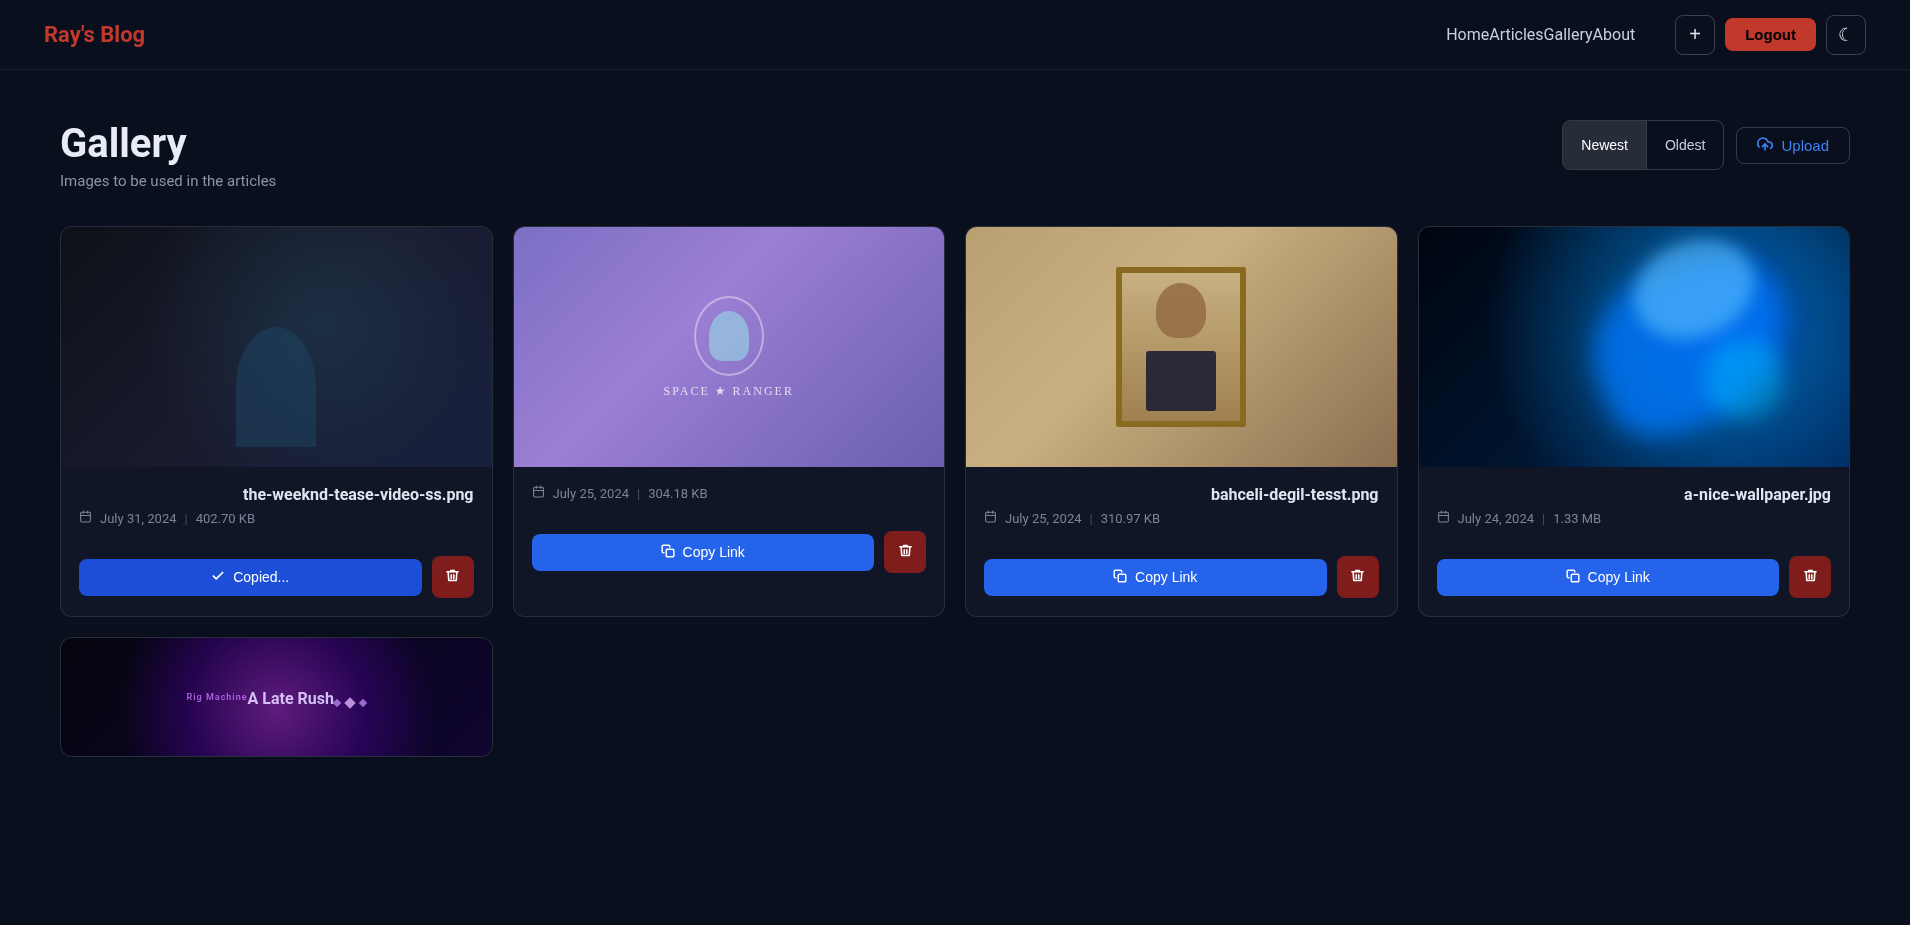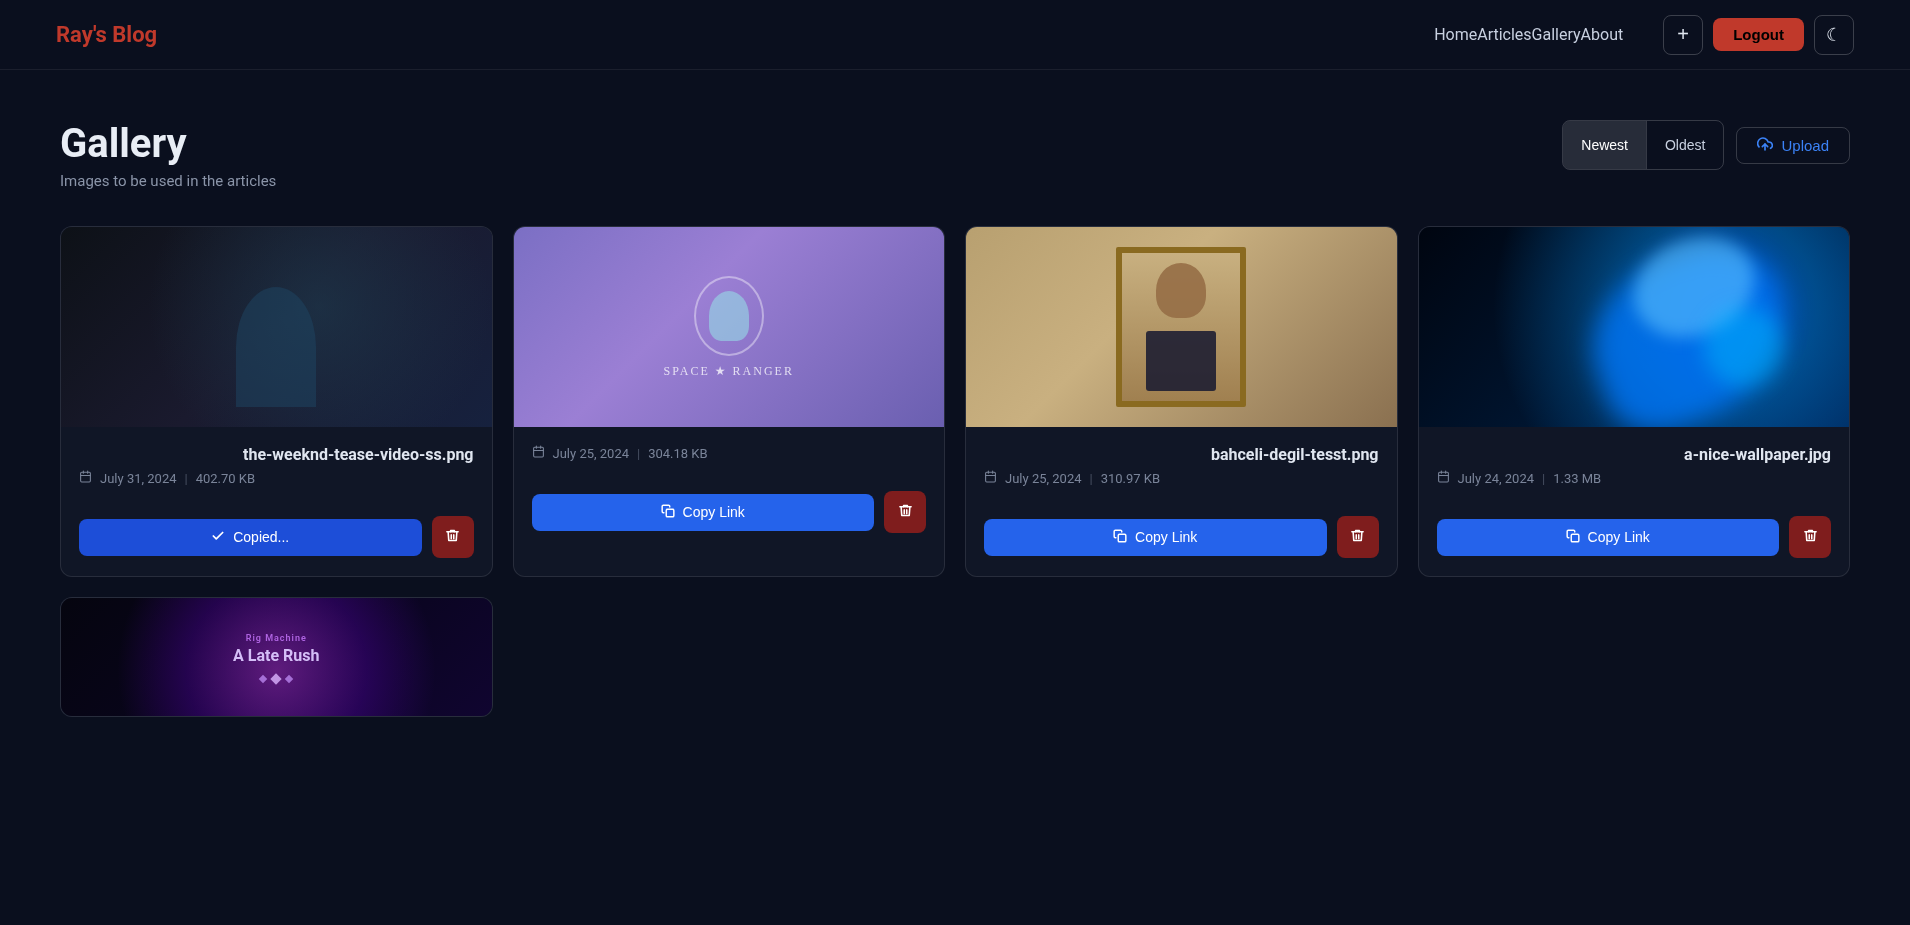--- a/index.html
+++ b/index.html
@@ -8,21 +8,21 @@
       color: #e0e6f0;
       font-family: -apple-system, BlinkMacSystemFont, 'Segoe UI', Roboto, sans-serif;
       min-height: 925px;
       overflow-x: hidden;
     }
 
     
     .navbar {
       display: flex;
       align-items: center;
-      padding: 0 56px;
+      padding: 0 44px;
       height: 70px;
       background-color: #0a0f1e;
       border-bottom: 1px solid rgba(255,255,255,0.07);
     }
     .navbar-brand {
       font-size: 22px;
       font-weight: 700;
       color: #e0e6f0;
       text-decoration: none;
       margin-right: auto;
@@ -150,21 +150,21 @@
 
     
     .gallery-card {
       background: #101626;
       border: 1px solid rgba(255,255,255,0.1);
       border-radius: 12px;
       overflow: hidden;
     }
     .card-image-wrapper {
       width: 100%;
-      height: 200px;
+      height: 240px;
       overflow: hidden;
       background: #1a2035;
     }
     .card-image-placeholder {
       width: 100%;
       height: 100%;
       display: flex;
       align-items: center;
       justify-content: center;
       font-size: 13px;
@@ -534,21 +534,21 @@
       </div>
     </div>
 
   </div>
 
   <div style="display:grid;grid-template-columns:repeat(4,1fr);gap:20px;margin-top:20px;">
 
     <div class="gallery-card" style="height:120px;overflow:hidden;">
       <div class="card-image-wrapper" style="height:120px;">
         <div class="card-image-placeholder img-laterush" style="position:relative;height:120px;">
-          <div style="position:absolute;inset:0;z-index:2;display:flex;flex-direction:column;align-items:center;justify-content:center;">
+          <div style="position:absolute;inset:0;z-index:2;display:flex;align-items:center;justify-content:center;">
             <div style="font-size:9px;color:rgba(200,120,255,0.8);font-weight:600;letter-spacing:1px;margin-bottom:3px;">Rig Machine</div>
             <div style="font-size:16px;color:rgba(220,200,255,0.95);font-weight:bold;white-space:nowrap;">A Late Rush</div>
 
             <div style="margin-top:10px;display:flex;gap:6px;align-items:center;">
               <div style="width:6px;height:6px;background:rgba(200,150,255,0.7);transform:rotate(45deg);"></div>
               <div style="width:8px;height:8px;background:rgba(220,180,255,0.8);transform:rotate(45deg);"></div>
               <div style="width:6px;height:6px;background:rgba(200,150,255,0.7);transform:rotate(45deg);"></div>
             </div>
           </div>
         </div>

